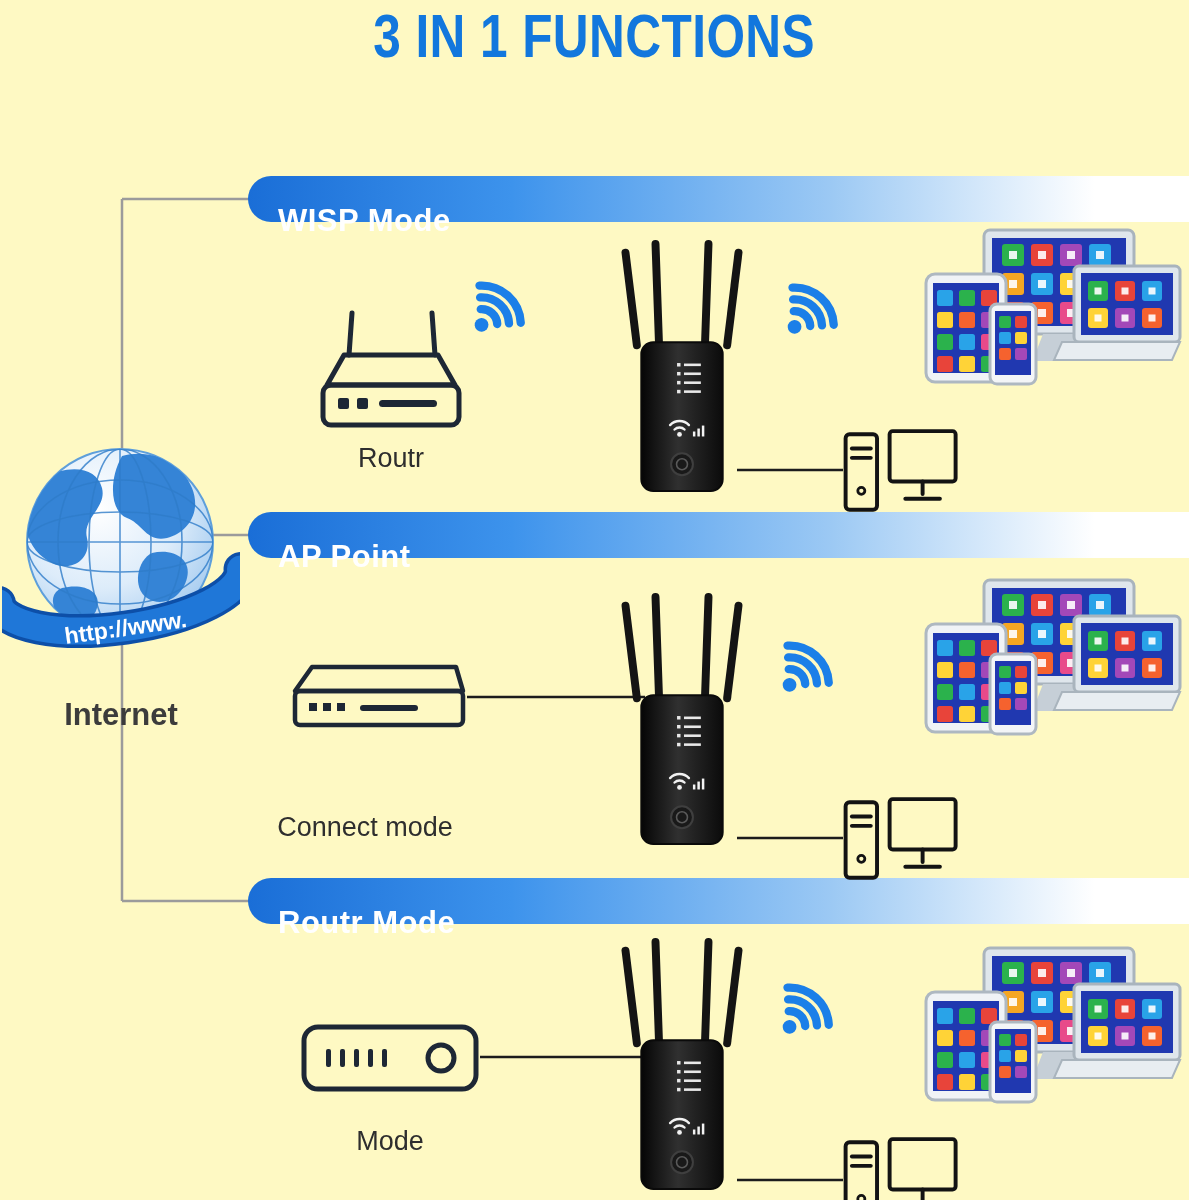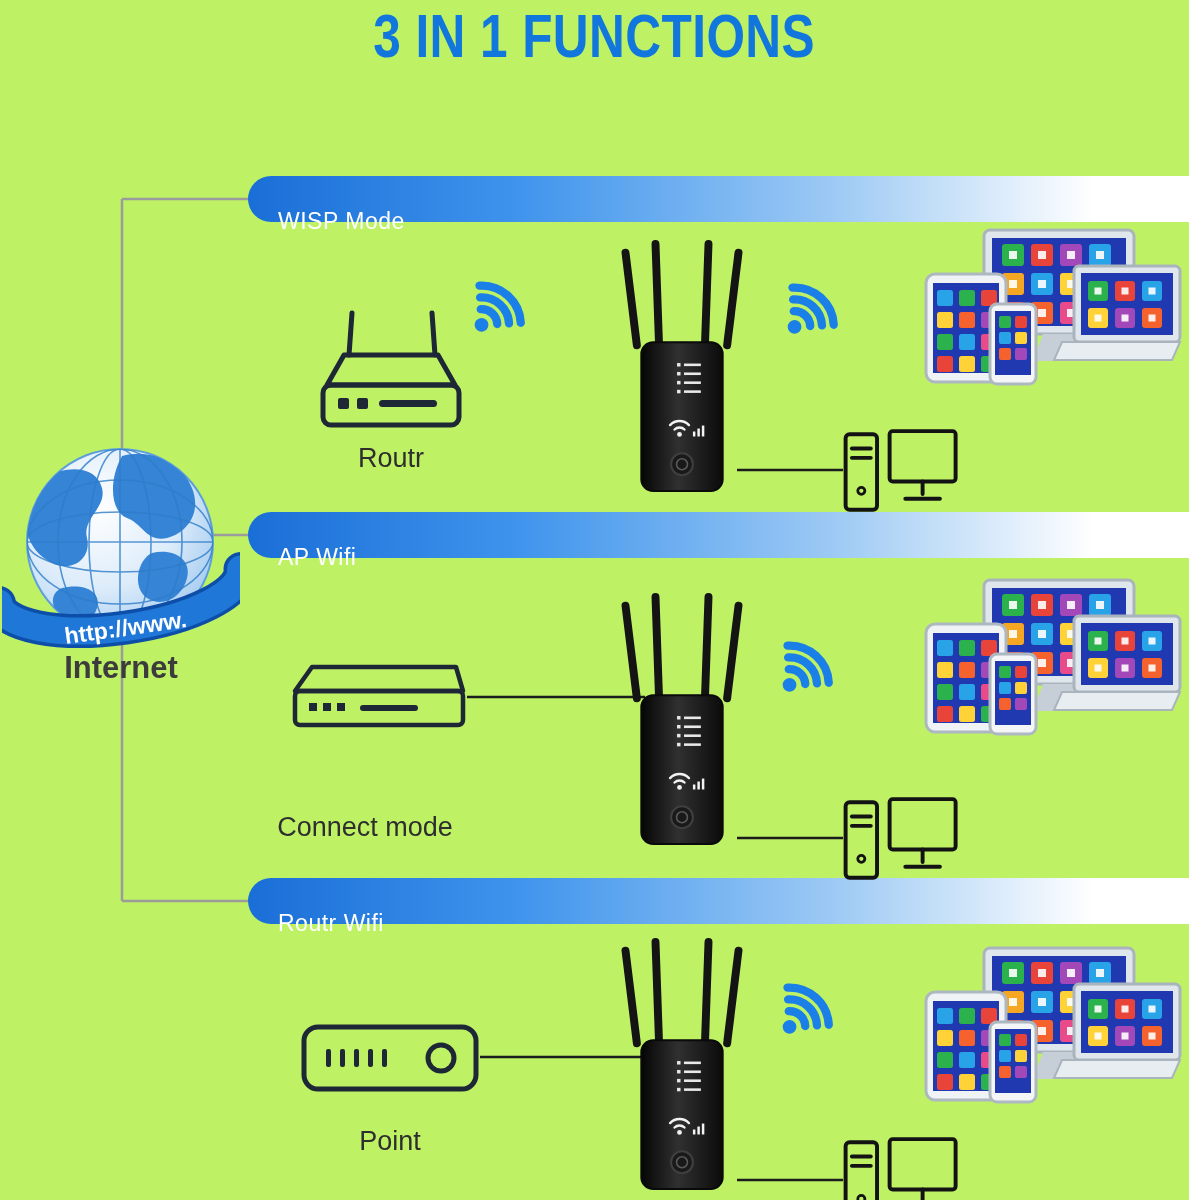--- a/index.html
+++ b/index.html
@@ -1,27 +1,27 @@
 <!DOCTYPE html>
 <html><head>
 <meta charset="utf-8">
 <style>
   * { margin:0; padding:0; box-sizing:border-box; }
   html,body { background:#ffffff; font-family:"Liberation Sans", sans-serif; }
-  #canvas { position:relative; width:1189px; height:1200px; background:#bef264; overflow:hidden; }
+  #canvas { position:relative; width:1189px; height:1200px; background:#fef9c3; overflow:hidden; }
   .abs { position:absolute; }
   .title { left:0; top:0; width:100%; text-align:center; color:#1277dd; }
   .title span { display:inline-block; font-size:62px; font-weight:bold; transform:scaleX(0.80); letter-spacing:0.5px; white-space:nowrap; }
   .subtitle { left:0; top:76px; width:100%; text-align:center; font-size:33px; color:#4c4c4c; }
   .mode-bar { left:248px; width:941px; height:46px; border-radius:23px 0 0 23px;
     background:linear-gradient(90deg,#1a6ed7 0%, #3d93ec 28%, #9cc9f4 62%, #ffffff 90%);
     display:flex; align-items:center; }
-  .mode-bar span { color:#ffffff; font-size:23px; font-weight:normal; padding-left:30px; letter-spacing:0.5px; white-space:nowrap;margin-top:44px; }
+  .mode-bar span { color:#ffffff; font-size:31px; font-weight:bold; padding-left:30px; letter-spacing:0.5px; white-space:nowrap;margin-top:44px; }
   .dev-label { font-size:27px; color:#2e2e2e; text-align:center; white-space:nowrap; }
-  .internet-label { font-size:31px; font-weight:bold; color:#3c3c3c; text-align:center; }
+  .internet-label { font-size:31px; font-weight:bold; color:#3c3c3c; text-align:center;margin-top:47px; }
   svg.icon { display:block; }
 </style>
 </head>
 <body>
 
 <svg width="0" height="0" style="position:absolute" aria-hidden="true">
   <defs>
     <linearGradient id="repGrad" x1="0" y1="0" x2="1" y2="0">
       <stop offset="0%" stop-color="#050505"></stop>
       <stop offset="45%" stop-color="#303030"></stop>
@@ -225,24 +225,24 @@
       <path d="M737,838 L843,838"></path>
       <path d="M480,1057 L645,1057"></path>
       <path d="M737,1180 L843,1180"></path>
     </g>
   </svg>
 
   <div class="abs mode-bar" style="top:176px">
     <span>WISP Mode</span>
   </div>
   <div class="abs mode-bar" style="top:512px">
-    <span>AP Wifi</span>
+    <span>AP Point</span>
   </div>
   <div class="abs mode-bar" style="top:878px">
-    <span>Routr Wifi</span>
+    <span>Routr Mode</span>
   </div>
 
   <svg class="abs icon" style="left:2px;top:438px;width:238px;height:238px" viewBox="0 0 238 238">
     <defs>
       <radialGradient id="glG" cx="38%" cy="32%" r="78%">
         <stop offset="0%" stop-color="#ffffff"></stop>
         <stop offset="55%" stop-color="#ddecfa"></stop>
         <stop offset="100%" stop-color="#9cc6ee"></stop>
       </radialGradient>
       <clipPath id="glClip">
@@ -305,21 +305,21 @@
   <svg class="abs icon" style="left:922px;top:578px;width:262px;height:186px">
       <use href="#sym-cluster"></use>
     </svg>
   <svg class="abs icon" style="left:840px;top:796px;width:122px;height:88px">
       <use href="#sym-pc"></use>
     </svg>
 
   <svg class="abs icon" style="left:300px;top:1022px;width:180px;height:72px">
       <use href="#sym-modem"></use>
     </svg>
-  <div class="abs dev-label" style="left:300px;top:1126px;width:180px">Point</div>
+  <div class="abs dev-label" style="left:300px;top:1126px;width:180px">Mode</div>
   <svg class="abs icon" style="left:617px;top:938px;width:130px;height:258px">
       <use href="#sym-repeater"></use>
     </svg>
   <svg class="abs icon" style="left:755px;top:952px;width:98px;height:98px">
       <use href="#sym-wifi"></use>
     </svg>
   <svg class="abs icon" style="left:922px;top:946px;width:262px;height:186px">
       <use href="#sym-cluster"></use>
     </svg>
   <svg class="abs icon" style="left:840px;top:1136px;width:122px;height:88px">

